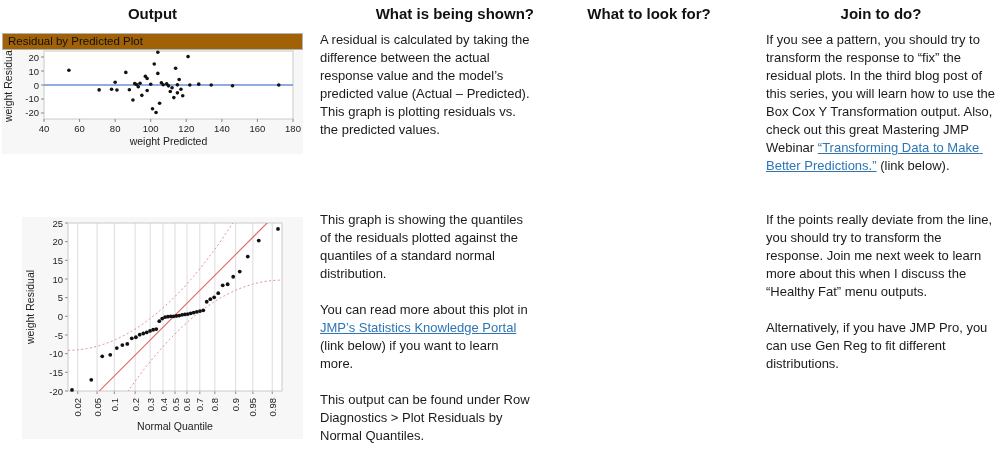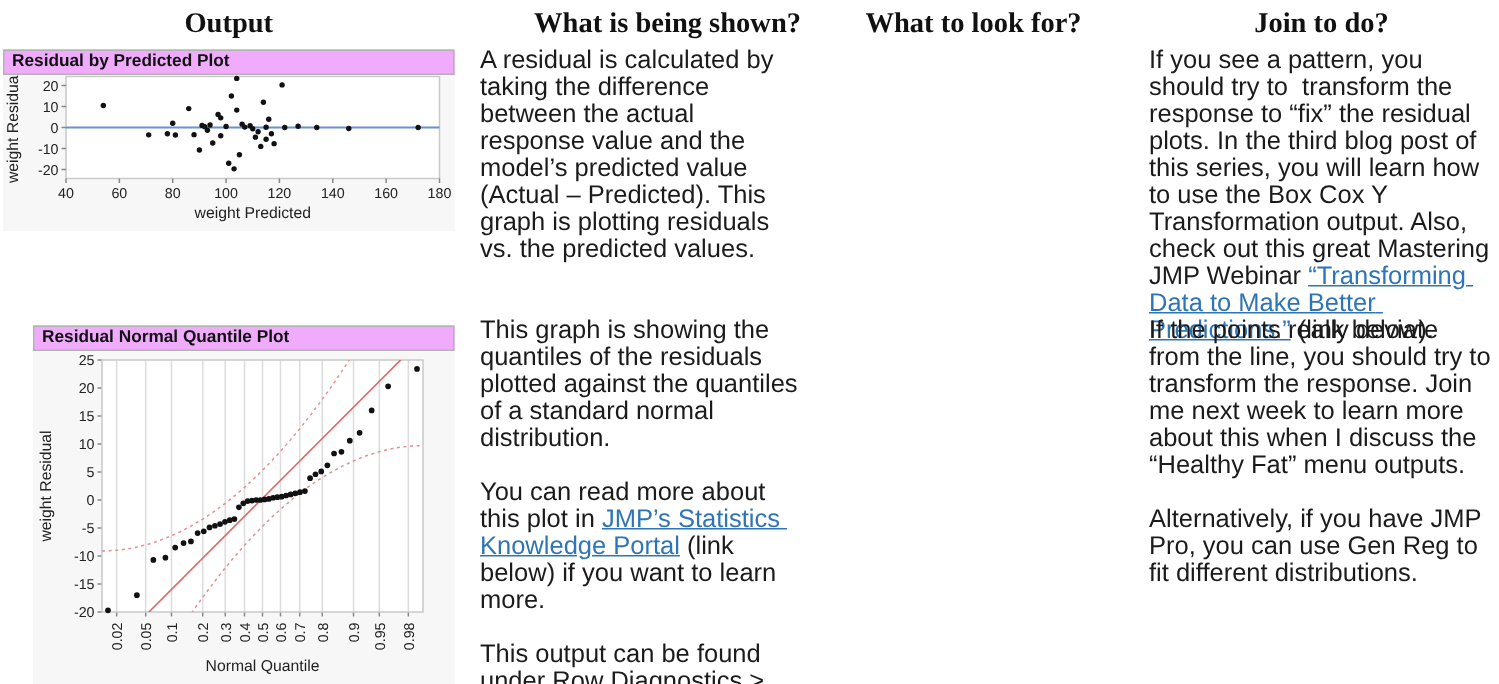--- a/index.html
+++ b/index.html
@@ -1,27 +1,27 @@
 <!DOCTYPE html>
 <html><head>
 <meta charset="utf-8">
 <style>
   html,body{margin:0;padding:0;background:#ffffff;}
   .canvas{position:relative;width:999px;height:456px;background:#ffffff;
           font-family:"Liberation Sans",sans-serif;color:#1b1b1b;overflow:hidden;}
   .cell{position:absolute;}
-  .hdr{top:5px;font-weight:bold;font-size:19px;text-align:center;color:#111;font-family:Liberation Serif, serif;}
-  .bodytxt{font-size:17px;line-height:18px;}
+  .hdr{top:5px;font-weight:bold;font-size:15px;text-align:center;color:#111;}
+  .bodytxt{font-size:13px;line-height:18px;}
   .bodytxt p{margin:0 0 18px 0;white-space:pre-wrap;}
   .bodytxt p:last-child{margin-bottom:0;}
   a.lnk{color:#2e75b6;text-decoration:underline;cursor:pointer;}
   .panel{position:absolute;background:#f7f7f7;}
   .ptitle{box-sizing:border-box;height:17px;line-height:13px;padding:1px 5px;
-          background:#f0abfc;border:1px solid #b3b3b3;
-          font-weight:bold;font-size:11.5px;color:#111;white-space:nowrap;overflow:hidden;}
+          background:#a16207;border:1px solid #b3b3b3;
+          font-weight:normal;font-size:11.5px;color:#111;white-space:nowrap;overflow:hidden;}
   svg{display:block;}
   svg text{font-family:"Liberation Sans",sans-serif;fill:#222;}
   .tick{font-size:9.5px;}
   .axlab{font-size:10.5px;}
 </style>
 </head>
 <body>
 
 <div class="canvas">
 
@@ -104,23 +104,20 @@
         <circle cx="196.7357142857143" cy="34.160493827160494" r="1.8" fill="#111111"></circle>
         <circle cx="209.18571428571428" cy="35" r="1.8" fill="#111111"></circle>
         <circle cx="230.52857142857144" cy="35.699588477366255" r="1.8" fill="#111111"></circle>
         <circle cx="276.7714285714286" cy="35" r="1.8" fill="#111111"></circle>
         <text x="166.5" y="95" text-anchor="middle" class="axlab">weight Predicted</text>
         <text x="10" y="35" text-anchor="middle" class="axlab" transform="rotate(-90 10 35)">weight Residual</text>
       </svg>
   </div>
 
   <div class="panel" style="left:22px;top:217px;width:281px;">
-    <div class="ptitle">
-      <span>Residual Normal Quantile Plot</span>
-    </div>
     <svg id="plot2" width="281" height="222">
         <rect x="46" y="6" width="214" height="168" fill="#ffffff"></rect>
         <line x1="55.764985281714864" y1="6" x2="55.764985281714864" y2="174" stroke="#dcdcdc" stroke-width="1"></line>
         <line x1="55.764985281714864" y1="174" x2="55.764985281714864" y2="177" stroke="#888" stroke-width="1"></line>
         <text x="59.264985281714864" y="181" text-anchor="end" class="tick" transform="rotate(-90 59.264985281714864 181)">0.02</text>
         <line x1="75.1241867746663" y1="6" x2="75.1241867746663" y2="174" stroke="#dcdcdc" stroke-width="1"></line>
         <line x1="75.1241867746663" y1="174" x2="75.1241867746663" y2="177" stroke="#888" stroke-width="1"></line>
         <text x="78.6241867746663" y="181" text-anchor="end" class="tick" transform="rotate(-90 78.6241867746663 181)">0.05</text>
         <line x1="92.32477107832402" y1="6" x2="92.32477107832402" y2="174" stroke="#dcdcdc" stroke-width="1"></line>
         <line x1="92.32477107832402" y1="174" x2="92.32477107832402" y2="177" stroke="#888" stroke-width="1"></line>

